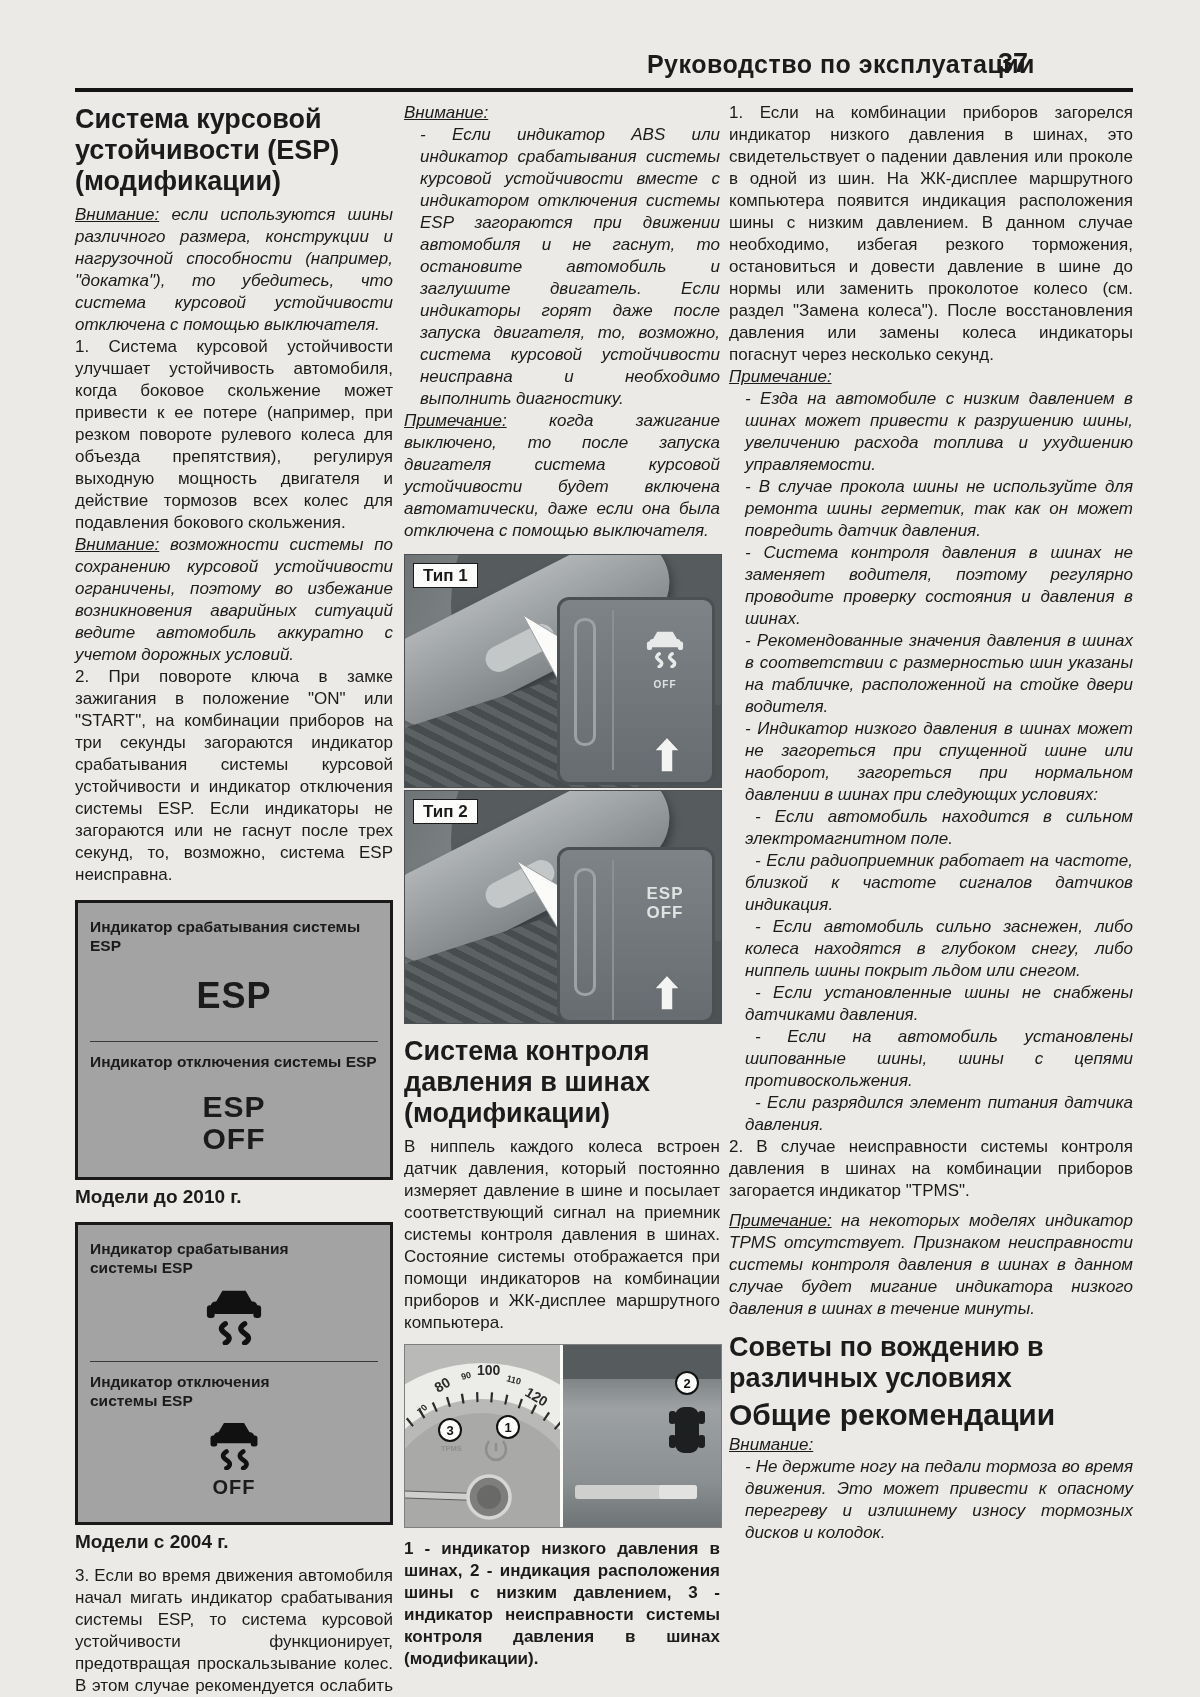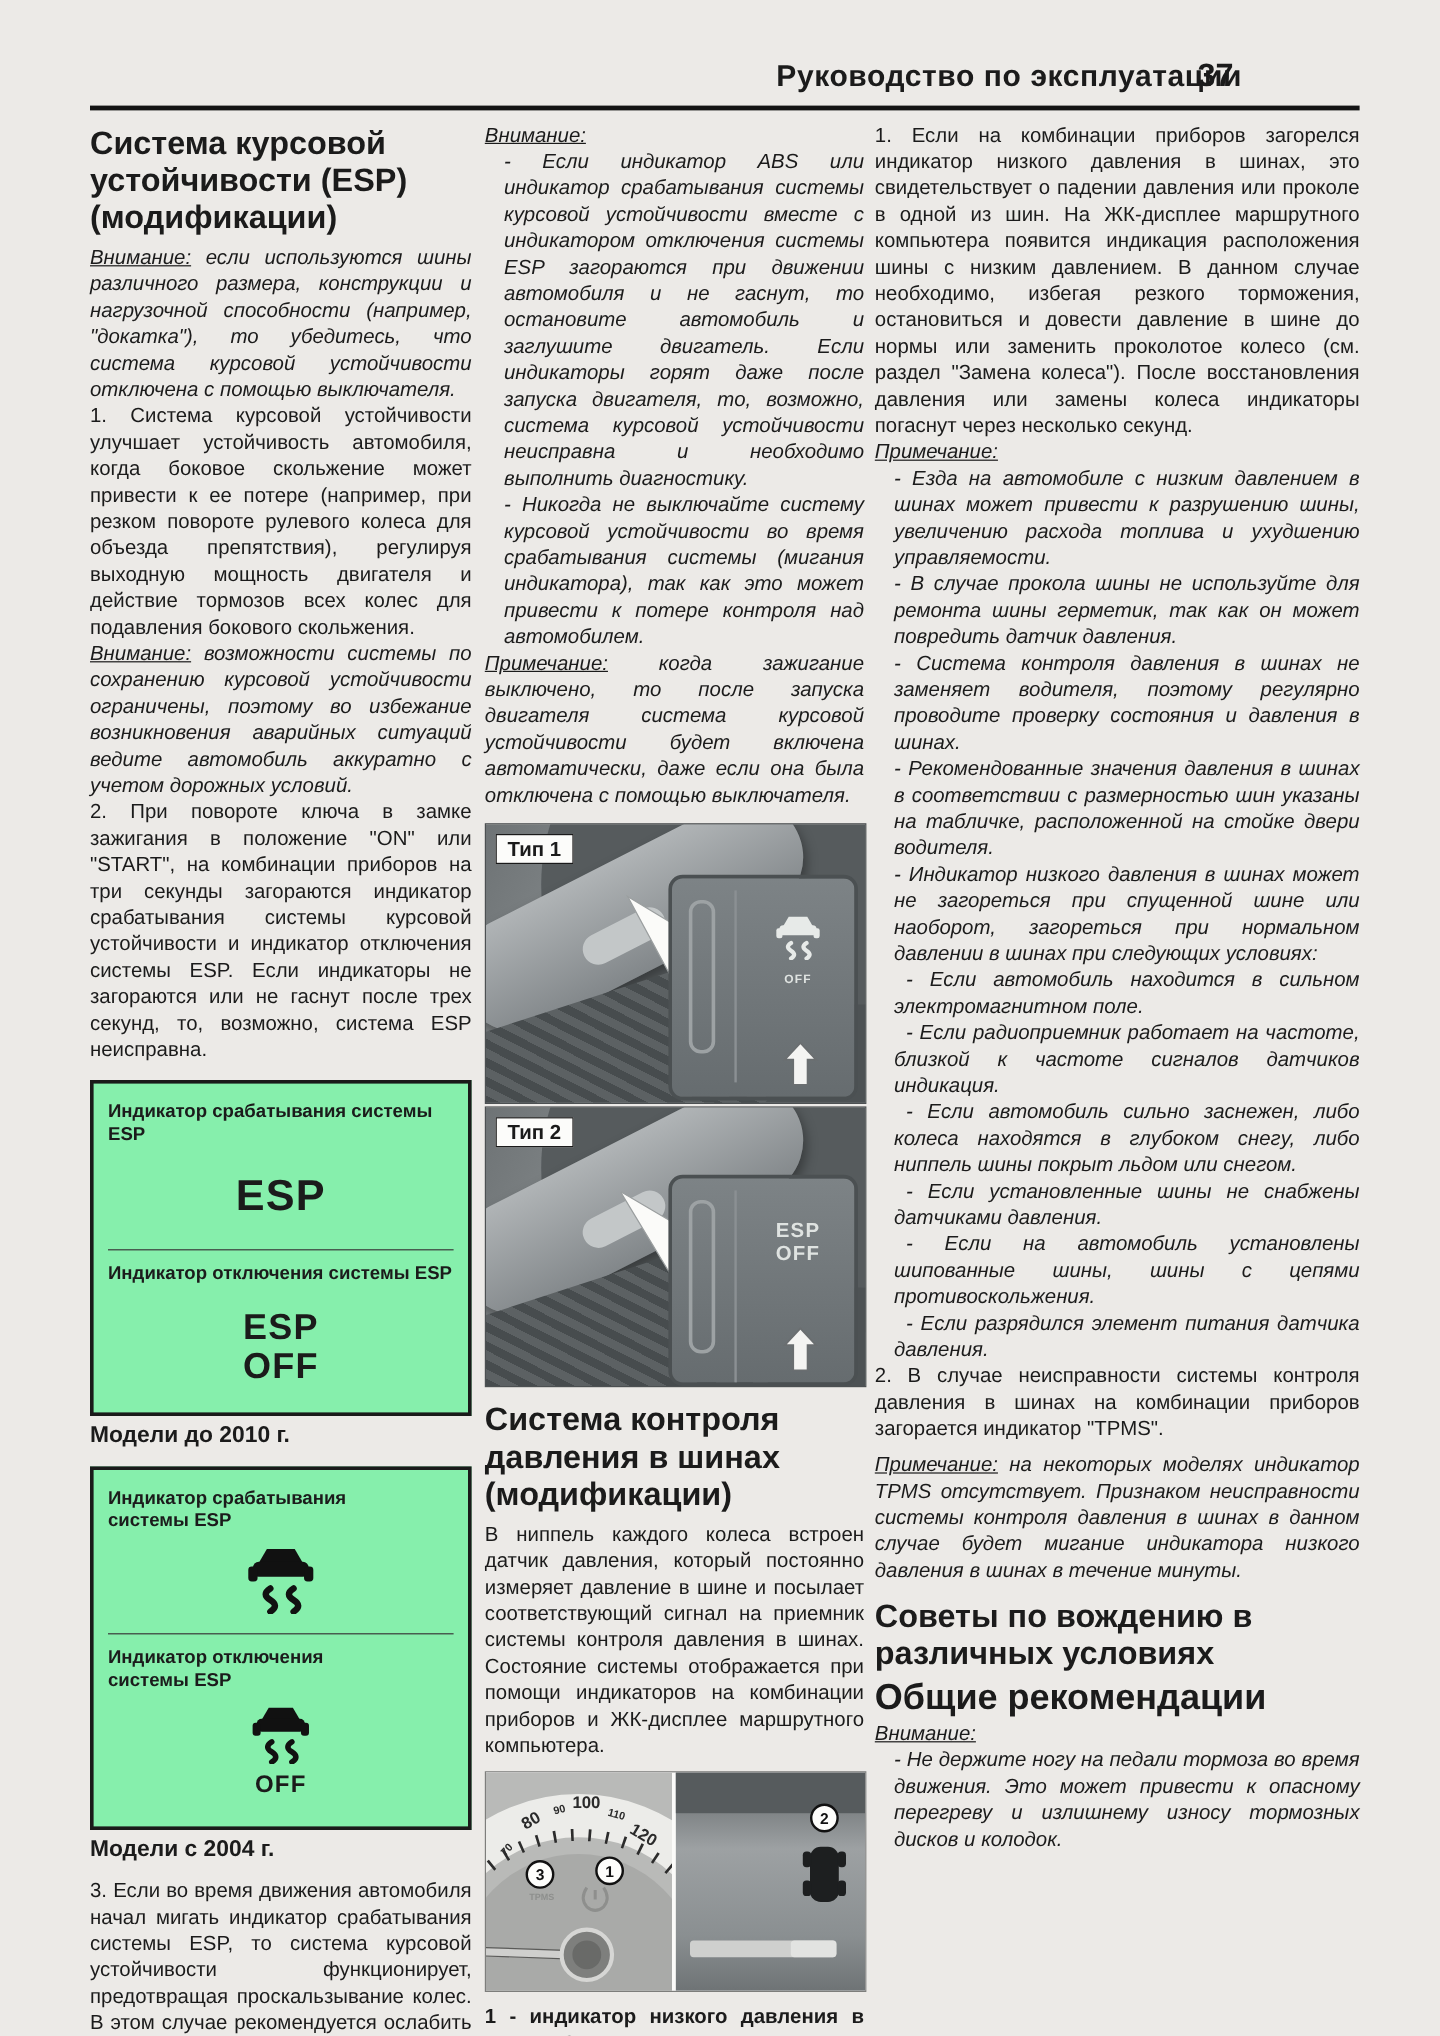--- a/index.html
+++ b/index.html
@@ -17,21 +17,21 @@
   #col-mid{left:404px;top:102px;width:316px;}
   #col-right{left:729px;top:102px;width:404px;}
   .h-big{font-size:27px;line-height:31px;font-weight:bold;text-align:left;margin:0 0 7px 0;}
   .h-sub{font-size:30px;line-height:27px;font-weight:bold;text-align:left;margin:4px 0 6px 0;}
   .it{font-style:italic;}
   .lbl{font-style:italic;text-decoration:underline;}
   .indent{padding-left:16px;}
   .sub{text-indent:10px;}
   .mt{margin-top:4px !important;}
   
-  .espbox{border:3px solid #1a1a1a;background:#86efac;margin:14px 0 6px 0;padding:14px 12px 16px 12px;text-align:left;}
+  .espbox{border:3px solid #1a1a1a;background:#a3a3a3;margin:14px 0 6px 0;padding:14px 12px 16px 12px;text-align:left;}
   .espbox .small-lbl{font-size:15.5px;line-height:19px;font-weight:bold;}
   .esp-big{font-size:36px;font-weight:bold;text-align:center;letter-spacing:1px;margin:24px 0 28px 0;line-height:34px;}
   .esp-big2{font-size:30px;font-weight:bold;text-align:center;letter-spacing:1px;line-height:32px;margin:20px 0 6px 0;}
   .divline{border-top:1.5px solid #3a3a3a;margin:6px 0 10px 0;}
   .boxcap{font-size:19px;font-weight:bold;text-align:left;margin:6px 0 12px 0;}
   .icon-wrap{text-align:center;margin:8px 0 10px 0;}
   .icon-off{font-size:20px;font-weight:bold;text-align:center;margin:-2px 0 8px 0;letter-spacing:1px;}
   .lblw{display:inline-block;width:215px;}
   
   .photo{position:relative;width:316px;height:232px;overflow:hidden;background:linear-gradient(115deg,#6e7375 0%,#8d9294 45%,#7a7f81 100%);border:1px solid #4c5052;}
@@ -114,21 +114,20 @@
     </div>
     <div class="boxcap">Модели с 2004 г.</div>
 
     <p class="mt">3. Если во время движения автомобиля начал мигать индикатор срабатывания системы ESP, то система курсовой устойчивости функционирует, предотвращая проскальзывание колес. В этом случае рекомендуется ослабить нажатие на педаль акселератора и поддерживать умеренную скорость движения.</p>
 
   </div>
 
   <div class="col" id="col-mid">
     <p class="lbl">Внимание:</p>
     <p class="it indent">- Если индикатор ABS или индикатор срабатывания системы курсовой устойчивости вместе с индикатором отключения системы ESP загораются при движении автомобиля и не гаснут, то остановите автомобиль и заглушите двигатель. Если индикаторы горят даже после запуска двигателя, то, возможно, система курсовой устойчивости неисправна и необходимо выполнить диагностику.</p>
-    <p class="it indent">- Никогда не выключайте систему курсовой устойчивости во время срабатывания системы (мигания индикатора), так как это может привести к потере контроля над автомобилем.</p>
     <p class="it"><span class="lbl">Примечание:</span><span> когда зажигание выключено, то после запуска двигателя система курсовой устойчивости будет включена автоматически, даже если она была отключена с помощью выключателя.</span></p>
 
     <div class="sp12"></div>
 
     <div class="photo">
       <div class="ph-blob"></div>
       <div class="ph-blob2"></div>
       <div class="ph-bar"></div>
       <div class="ph-stalk"></div>
       <div class="ph-dark"></div>

